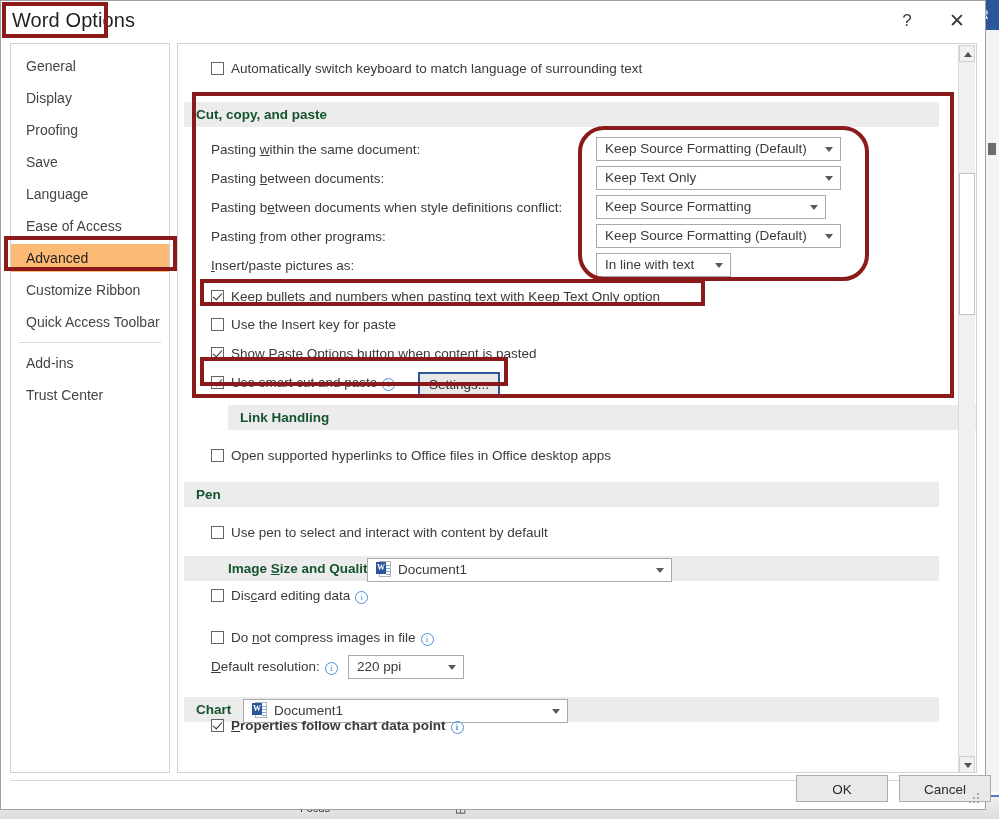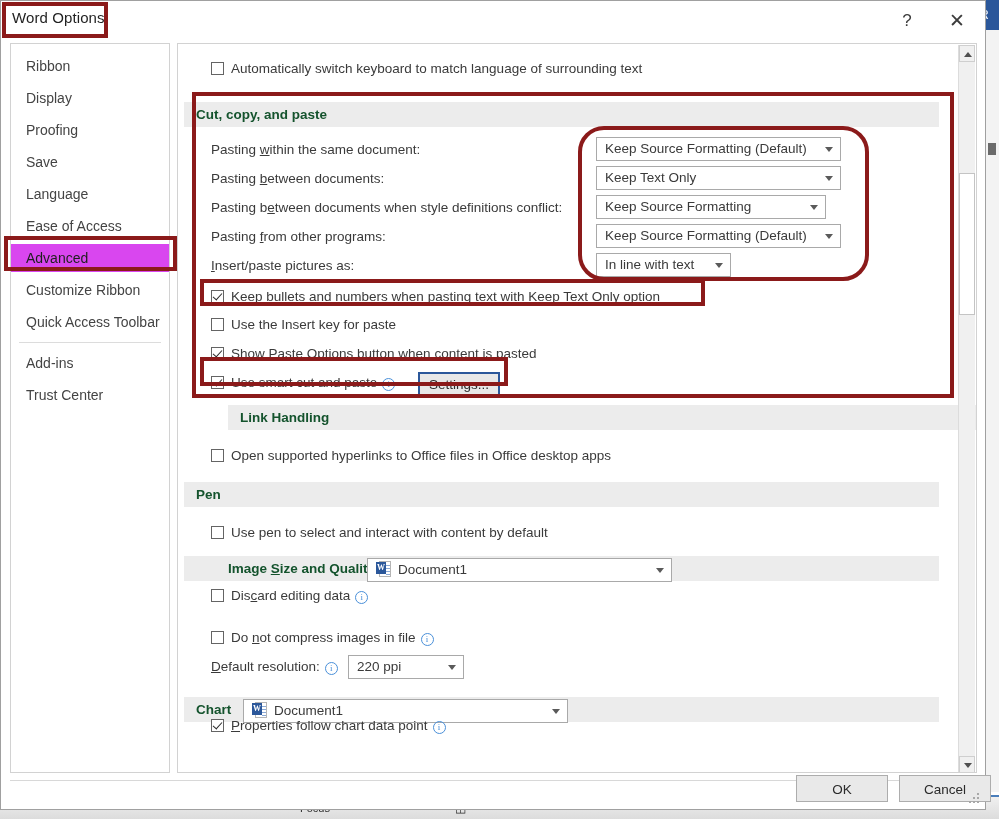--- a/index.html
+++ b/index.html
@@ -43,41 +43,41 @@
 
   
   #dialog{
     position:absolute;left:0;top:0;width:986px;height:810px;
     background:#ffffff;border:1px solid #a0a0a0;box-sizing:border-box;
   }
   #titlebar{
     position:absolute;left:0;top:0;width:984px;height:38px;background:#fff;
   }
   #dialog-title{
-    position:absolute;left:11px;top:8px;font-size:15px;color:#1f1f1f;
+    position:absolute;left:11px;top:8px;font-size:20px;color:#1f1f1f;
     letter-spacing:.1px;
   }
   .title-btn{
     position:absolute;top:0;width:46px;height:38px;font-size:17px;color:#3c3c3c;
     text-align:center;line-height:38px;cursor:default;background:transparent;
     border:none;font-family:"Liberation Sans",sans-serif;
   }
   #help-btn{right:55px;}
   #close-btn{right:5px;font-size:19px;}
 
   
   #sidebar{
     position:absolute;left:9px;top:42px;width:160px;height:730px;
     background:#fff;border:1px solid #d2d2d2;box-sizing:border-box;overflow:hidden;
   }
   .nav-item{
     position:relative;height:28px;line-height:28px;padding-left:15px;
     font-size:14px;color:#444;white-space:nowrap;cursor:default;
   }
-  .nav-item.selected{background:#d946ef;color:#1f1f1f;}
+  .nav-item.selected{background:#fdba74;color:#1f1f1f;}
   .nav-sep{height:1px;background:#dcdcdc;margin:6px 8px 6px 8px;}
   .nav-gap{height:4px;}
 
   
   #content{
     position:absolute;left:176px;top:42px;width:800px;height:730px;
     background:#fff;border:1px solid #d2d2d2;box-sizing:border-box;overflow:hidden;
   }
   #content-inner{position:absolute;left:0;top:0;width:767px;height:730px;}
 
@@ -200,21 +200,21 @@
 <div id="dialog">
 
   <div id="titlebar">
     <div id="dialog-title">Word Options</div>
     <button class="title-btn" id="help-btn">?</button>
     <button class="title-btn" id="close-btn">✕</button>
   </div>
 
   <div id="sidebar">
     <div style="height:8px"></div>
-    <div class="nav-item"><span>Ribbon</span></div>
+    <div class="nav-item"><span>General</span></div>
     <div class="nav-gap"></div>
     <div class="nav-item"><span>Display</span></div>
     <div class="nav-gap"></div>
     <div class="nav-item"><span>Proofing</span></div>
     <div class="nav-gap"></div>
     <div class="nav-item"><span>Save</span></div>
     <div class="nav-gap"></div>
     <div class="nav-item"><span>Language</span></div>
     <div class="nav-gap"></div>
     <div class="nav-item"><span>Ease of Access</span></div>
@@ -305,21 +305,21 @@
       <div class="combo" style="left:170px;top:611px;width:116px;">
         <span>220 ppi</span>
         <span class="arrow"></span>
       </div>
 
       <div class="section-head" style="top:653px;">Chart</div>
       <div class="combo" style="left:65px;top:655px;width:325px;">
         <span class="doc-icon"><span class="page"></span><span class="badge">W</span></span><span>Document1</span>
         <span class="arrow"></span>
       </div>
-      <div class="chk-row" style="left:33px;top:674px;">
+      <div class="chk-row" style="left:33px;top:674px;font-weight:bold;">
         <span class="chk checked"></span><span><span class="ul">P</span>roperties follow chart data point</span><span class="info">i</span>
       </div>
     </div>
 
     <div id="vscroll">
       <div id="sb-track-top"></div>
       <div id="sb-thumb"></div>
       <div id="sb-track-bot"></div>
       <div class="sb-btn" id="sb-up">
           <span class="tri"></span>

